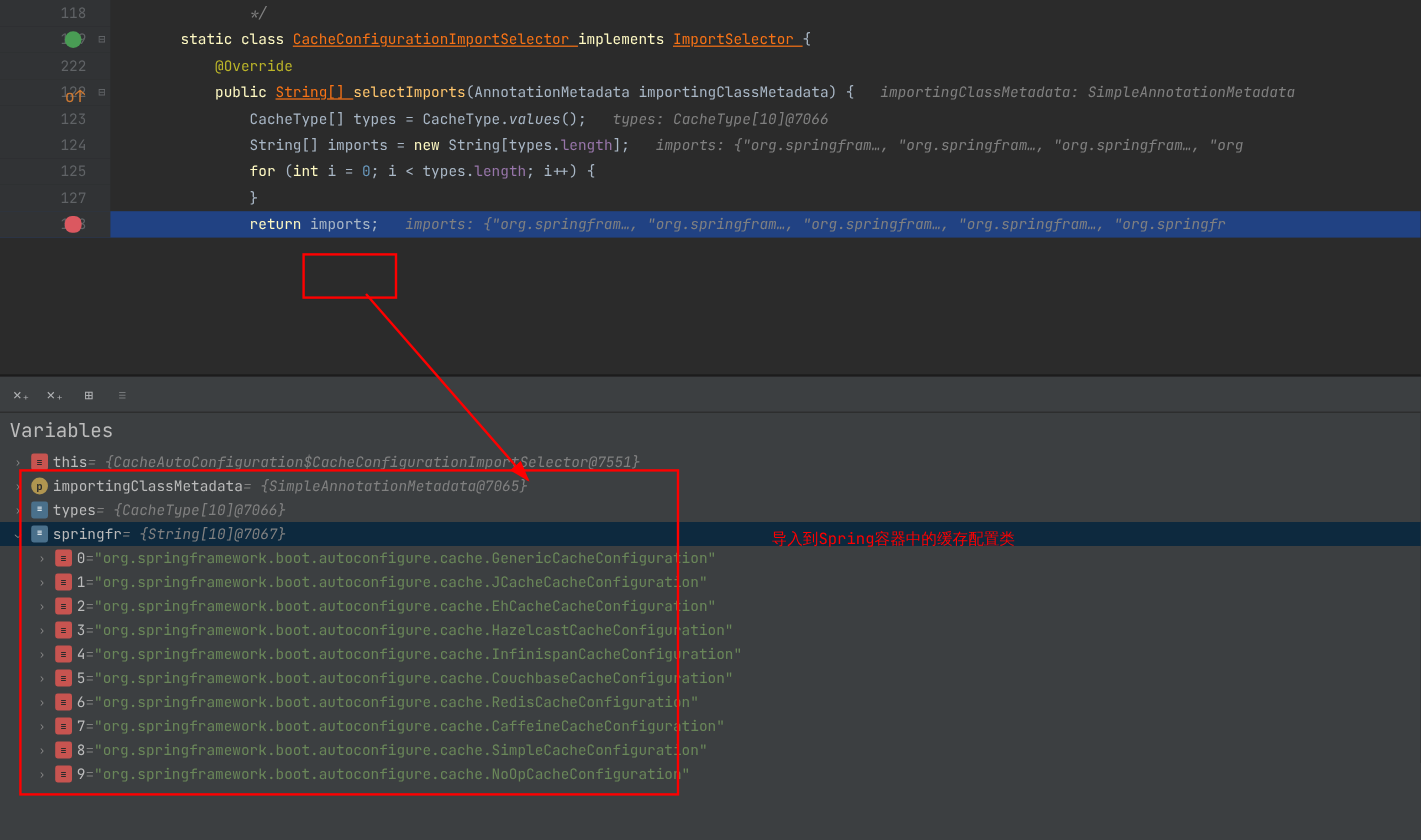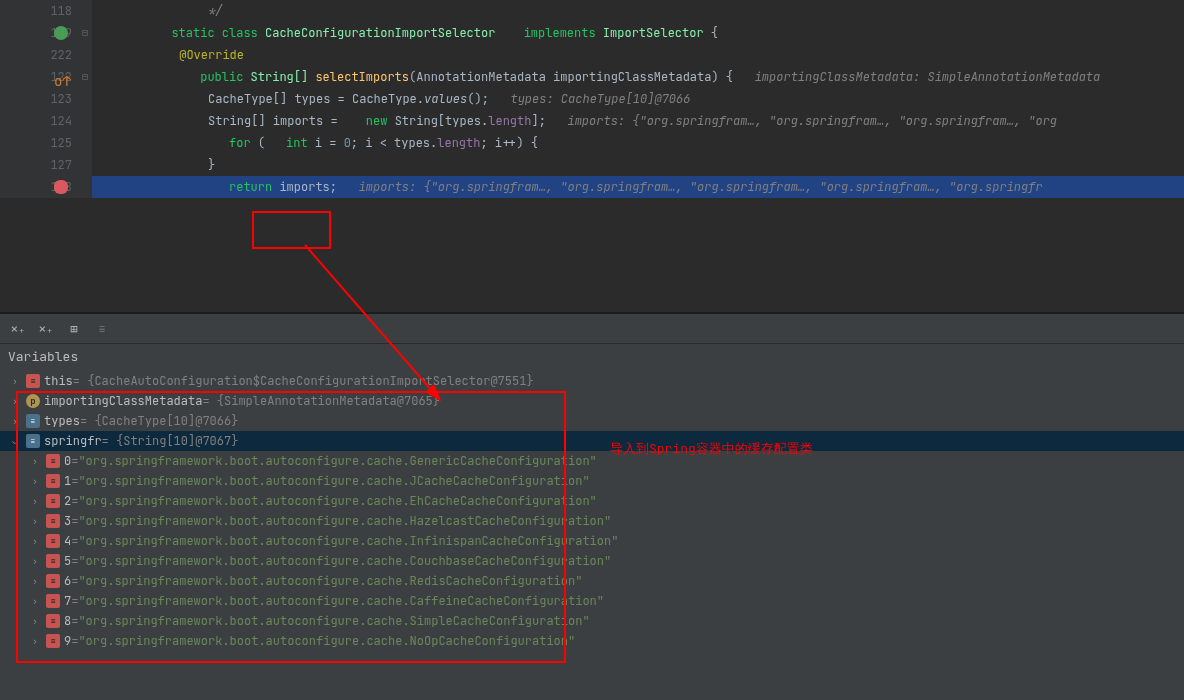--- a/index.html
+++ b/index.html
@@ -7,48 +7,48 @@
 
 .editor { background: #2b2b2b; height: 312px; overflow: hidden; }
 .line { display: flex; height: 22px; line-height: 22px; white-space: pre; }
 .gutter { width: 92px; background: #313335; display: flex; align-items: center; justify-content: flex-end; padding-right: 20px; color: #606366; position: relative; }
 .gutter .ln { width: 30px; text-align: right; }
 .gutter .mark { position: absolute; left: 54px; width: 14px; height: 14px; }
 .fold { position: absolute; right: 4px; color: #606366; font-size: 10px; }
 .code { flex: 1; padding-left: 8px; }
 .line.hl { background: #214283; }
 
-.kw { color: #22c55e; margin-left: 21px; }
-.cls { color: #86efac; }
+.kw { color: #fef9c3; }
+.cls { color: #f97316; text-decoration: underline; }
 .fn { color: #ffc66d; }
 .cmt { color: #808080; font-style: italic; }
 .ann { color: #bbb529; text-align: right; }
 .field { color: #9876aa; }
 .num { color: #6897bb; }
 .ital { font-style: italic; margin-top: 20px; }
 
 .redbox1 { position: absolute; border: 2px solid #ff0000; left: 252px; top: 211px; width: 79px; height: 38px; z-index: 10; pointer-events: none; }
 .redbox2 { position: absolute; border: 2px solid #ff0000; left: 16px; top: 391px; width: 550px; height: 272px; z-index: 10; pointer-events: none; }
 .arrow { position: absolute; left: 300px; top: 240px; z-index: 10; pointer-events: none; }
-.cntext { position: absolute; left: 610px; top: 440px; color: #ff0000; font-size: 13px; z-index: 10; }
+.cntext { position: absolute; left: 643px; top: 440px; color: #ff0000; font-size: 13px; z-index: 10; }
 
 .splitter { height: 2px; background: #1c1c1c; }
 
 .debug { background: #3c3f41; height: 436px; }
 .debug-toolbar { height: 30px; background: #3c3f41; display: flex; align-items: center; padding-left: 10px; gap: 12px; border-bottom: 1px solid #2b2b2b; }
 .tb-icon { width: 16px; height: 16px; display: inline-flex; align-items: center; justify-content: center; color: #afb1b3; }
 
-.var-header { padding: 4px 8px; color: #bbbbbb; font-size: 13px; }
+.var-header { padding: 4px 8px; color: #bbbbbb; font-size: 16px; }
 .var-tree { padding: 2px 0; font-size: 12px; }
 .var-row { display: flex; align-items: center; height: 20px; padding-left: 8px; color: #bbbbbb; }
 .var-row.sel { background: #0d293e; }
 .arrow-exp { width: 14px; color: #888; font-size: 9px; text-align: center; }
 .var-icon { width: 16px; height: 16px; margin: 0 4px; display: inline-flex; align-items: center; justify-content: center; }
 .var-name { color: #bbbbbb; }
-.var-val { color: #cc7832; }
+.var-val { color: #cc7832; font-style: italic; }
 .var-str { color: #6a8759; }
 .indent1 { padding-left: 28px; }
 
 .icon-field { background: #c75450; color: #2b2b2b; border-radius: 2px; width: 14px; height: 14px; font-size: 9px; font-weight: bold; }
 .icon-param { background: #b09550; color: #2b2b2b; border-radius: 7px; width: 14px; height: 14px; font-size: 9px; font-weight: bold; }
 .icon-arr { background: #4a708b; color: #fff; border-radius: 2px; width: 14px; height: 14px; font-size: 8px; }
 .icon-idx { background: #c75450; color: #2b2b2b; border-radius: 2px; width: 14px; height: 14px; font-size: 9px; font-weight: bold; }
 
 .mark-green { background: #499c54; border-radius: 7px; width: 12px; height: 12px; }
 .mark-orange { color: #cc7832; font-size: 14px; }

